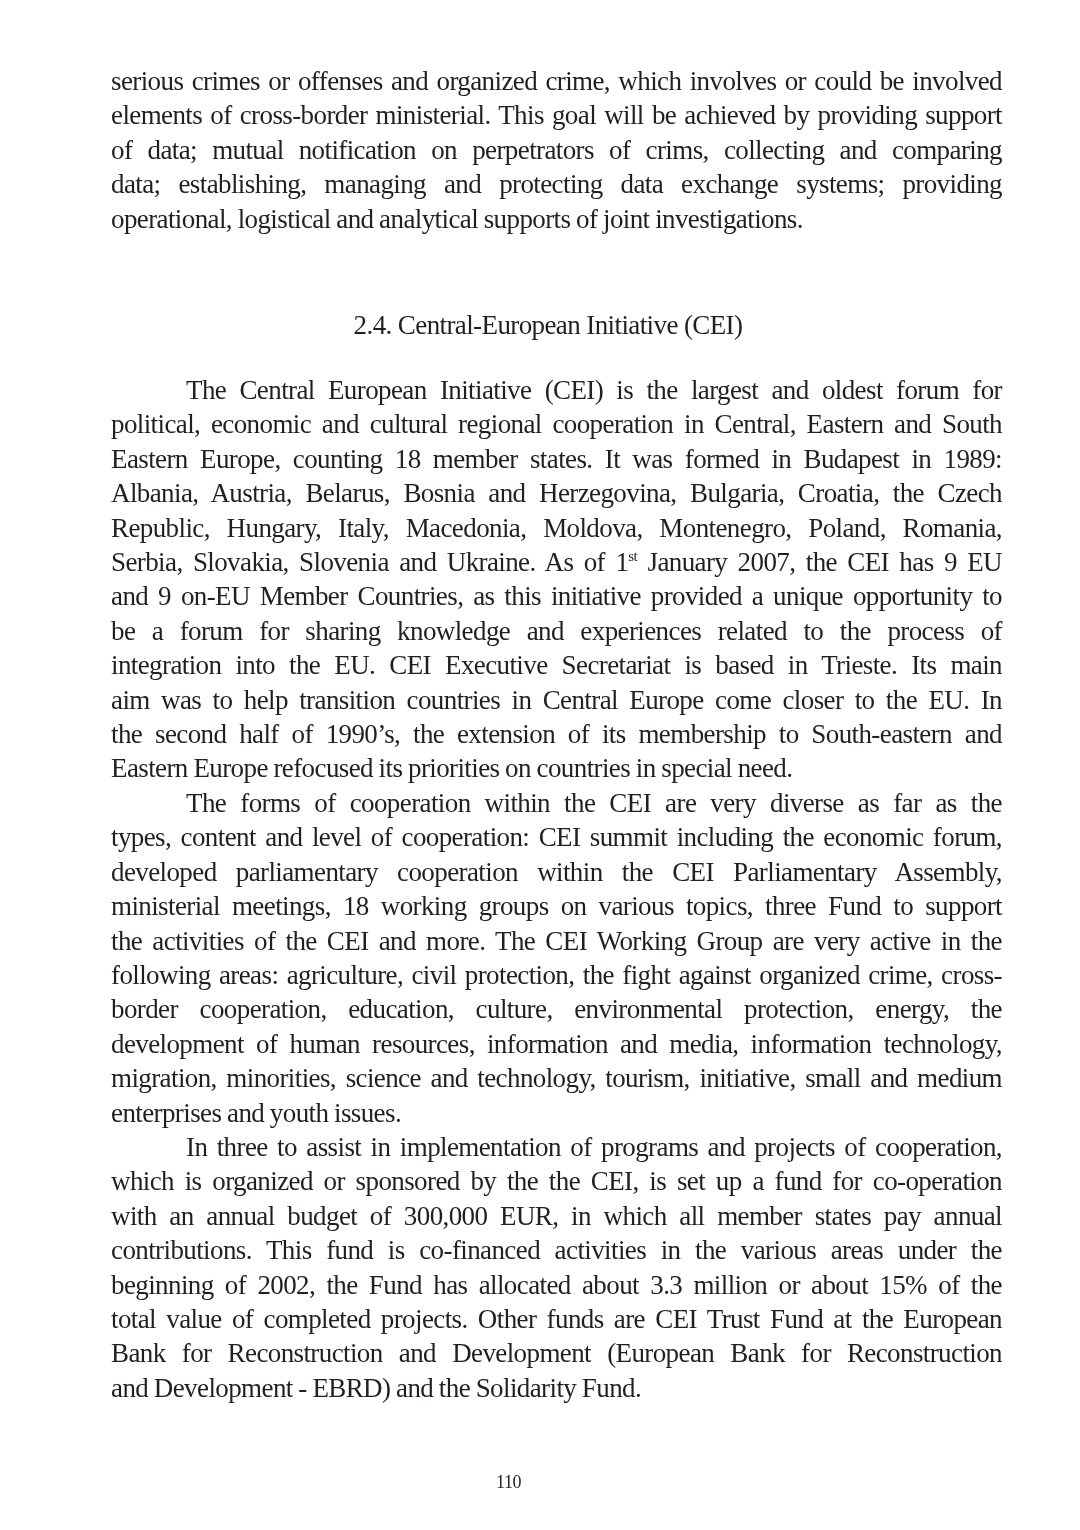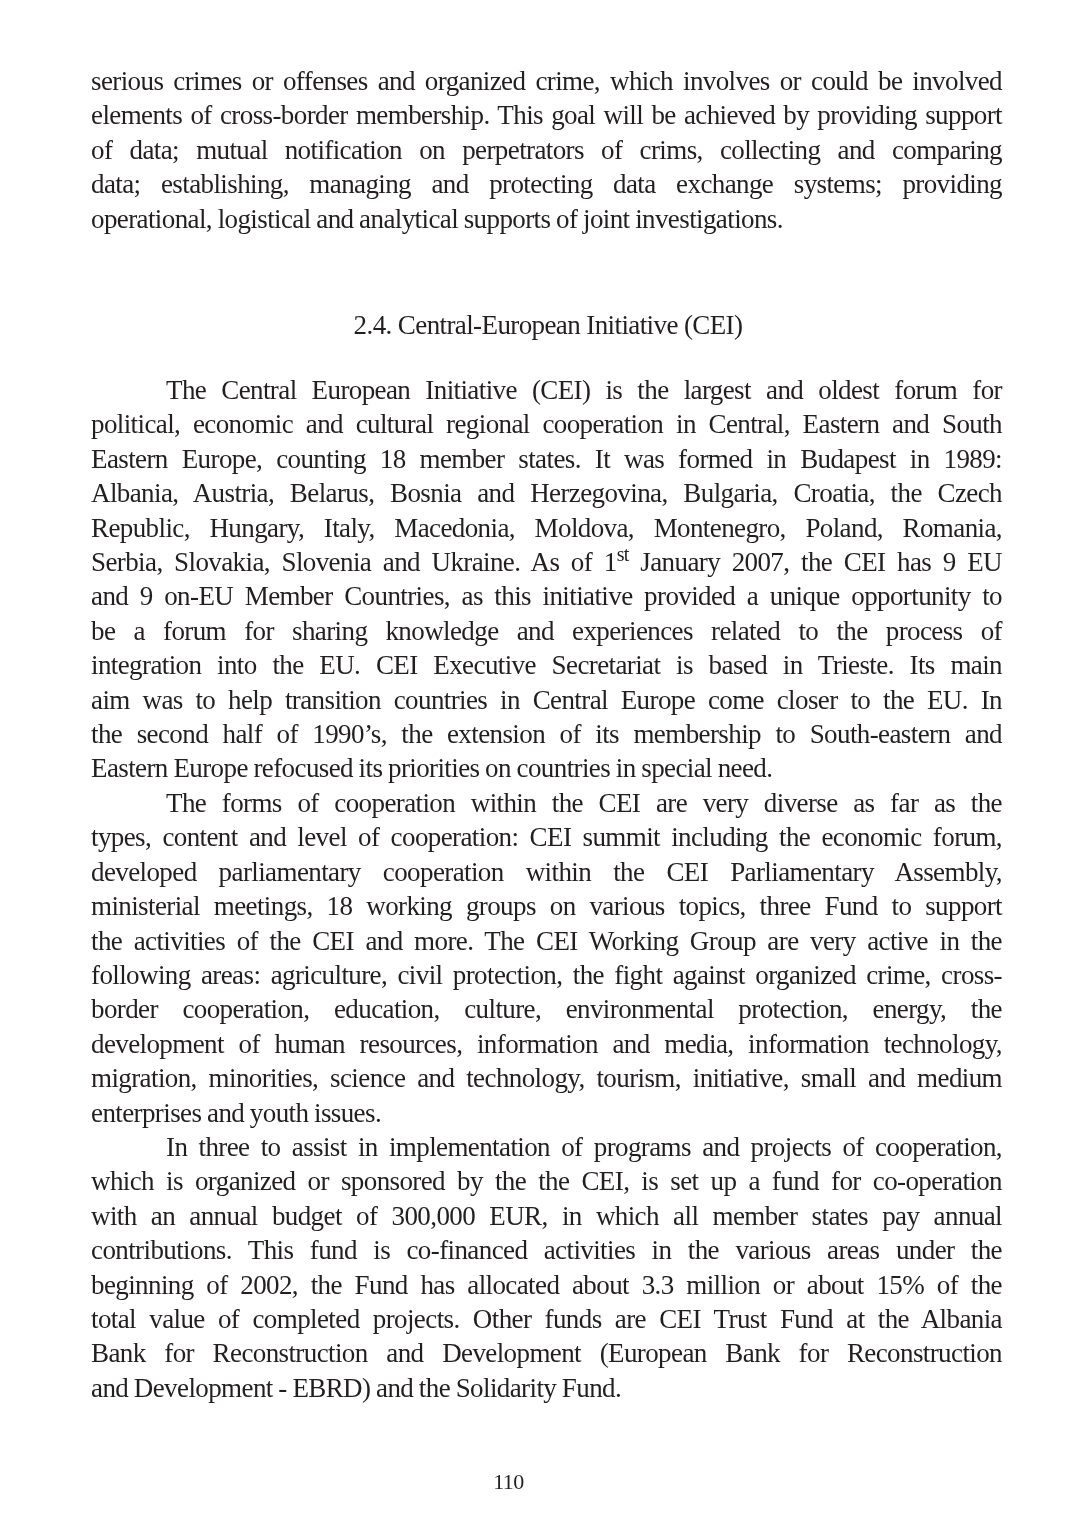--- a/index.html
+++ b/index.html
@@ -30,20 +30,21 @@
       line-height: 34.4px;
     }
     .line {
       display: block;
       height: 34.4px;
       white-space: nowrap;
       text-align: justify;
       text-align-last: justify;
       letter-spacing: -0.6px;
       word-spacing: -0.5px;
+      margin-left: 20px;
     }
     .line.last {
       text-align-last: left;
     }
     .line.indent {
       padding-left: 75px;
     }
     .heading {
       position: absolute;
       left: 8px;
@@ -53,38 +54,38 @@
       font-size: 27px;
       line-height: 34px;
       letter-spacing: -0.6px;
     }
     .page-number {
       position: absolute;
       left: 0;
       width: 1017px;
       top: 1468px;
       text-align: center;
-      font-size: 22px;
+      font-size: 18px;
       line-height: 28px;
       letter-spacing: -0.5px;
     }
     sup {
-      font-size: 20px;
+      font-size: 15px;
       line-height: 0;
       vertical-align: 10px;
     }
   </style>
 </head>
 <body>
 
 <div class="page">
 
   <div class="text-block" style="top:64px;">
     <span class="line">serious crimes or offenses and organized crime, which involves or could be involved</span>
-    <span class="line">elements of cross-border membership. This goal will be achieved by providing support</span>
+    <span class="line">elements of cross-border ministerial. This goal will be achieved by providing support</span>
     <span class="line">of data; mutual notification on perpetrators of crims, collecting and comparing</span>
     <span class="line">data; establishing, managing and protecting data exchange systems; providing</span>
     <span class="line last">operational, logistical and analytical supports of  joint investigations.</span>
   </div>
 
   <div class="heading">2.4. Central-European Initiative (CEI)</div>
 
   <div class="text-block" style="top:373px;">
     <span class="line indent">The Central European Initiative (CEI) is the largest and oldest forum for</span>
     <span class="line">political, economic and cultural regional cooperation in Central, Eastern and South</span>
@@ -112,20 +113,20 @@
     <span class="line">migration, minorities, science and technology, tourism, initiative, small and medium</span>
     <span class="line last">enterprises and youth issues.</span>
   </div>
 
   <div class="text-block" style="top:1130px;">
     <span class="line indent">In three to assist in implementation of programs and projects of cooperation,</span>
     <span class="line">which is organized or sponsored by the the CEI, is set up a fund for co-operation</span>
     <span class="line">with an annual budget of 300,000 EUR, in which all member states pay annual</span>
     <span class="line">contributions. This fund is co-financed activities in the various areas under the</span>
     <span class="line">beginning of 2002, the Fund has allocated about 3.3 million or about 15% of the</span>
-    <span class="line">total value of completed projects. Other funds are CEI Trust Fund at the Albania</span>
+    <span class="line">total value of completed projects. Other funds are CEI Trust Fund at the European</span>
     <span class="line">Bank for Reconstruction and Development (European Bank for Reconstruction</span>
     <span class="line last">and Development - EBRD) and the Solidarity Fund.</span>
   </div>
 
   <div class="page-number">110</div>
 
 </div>
 
 </body></html>

